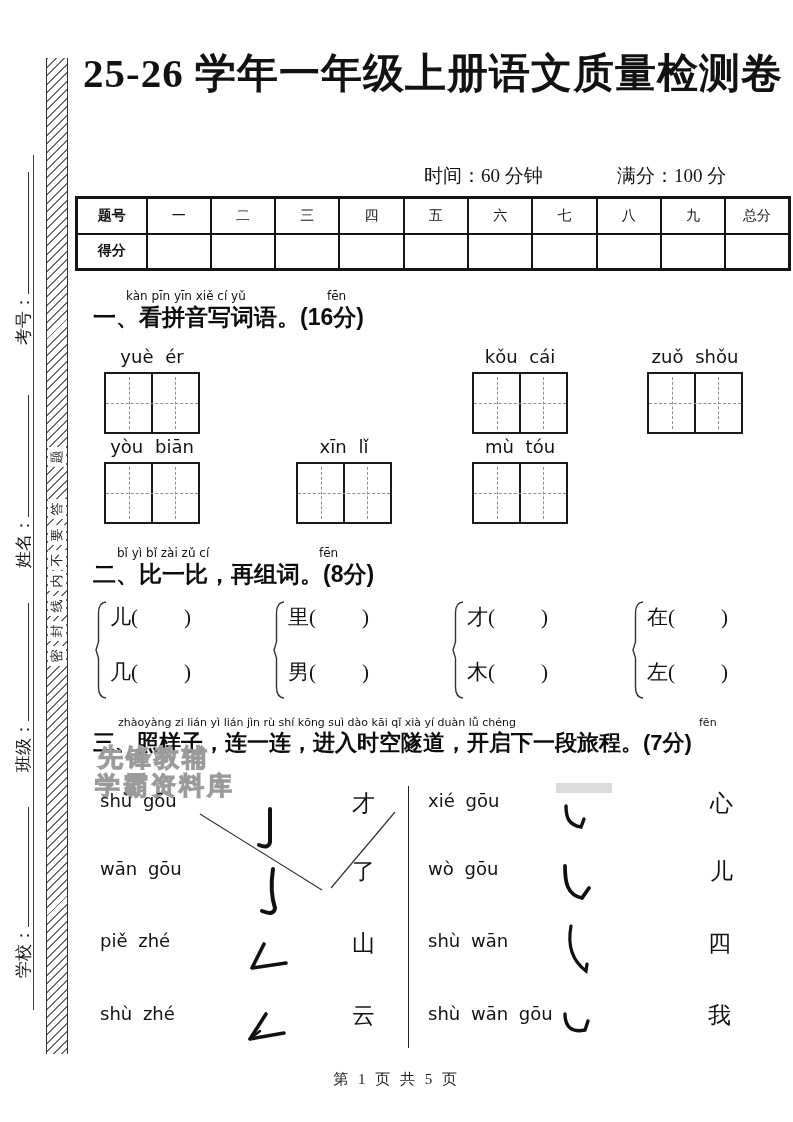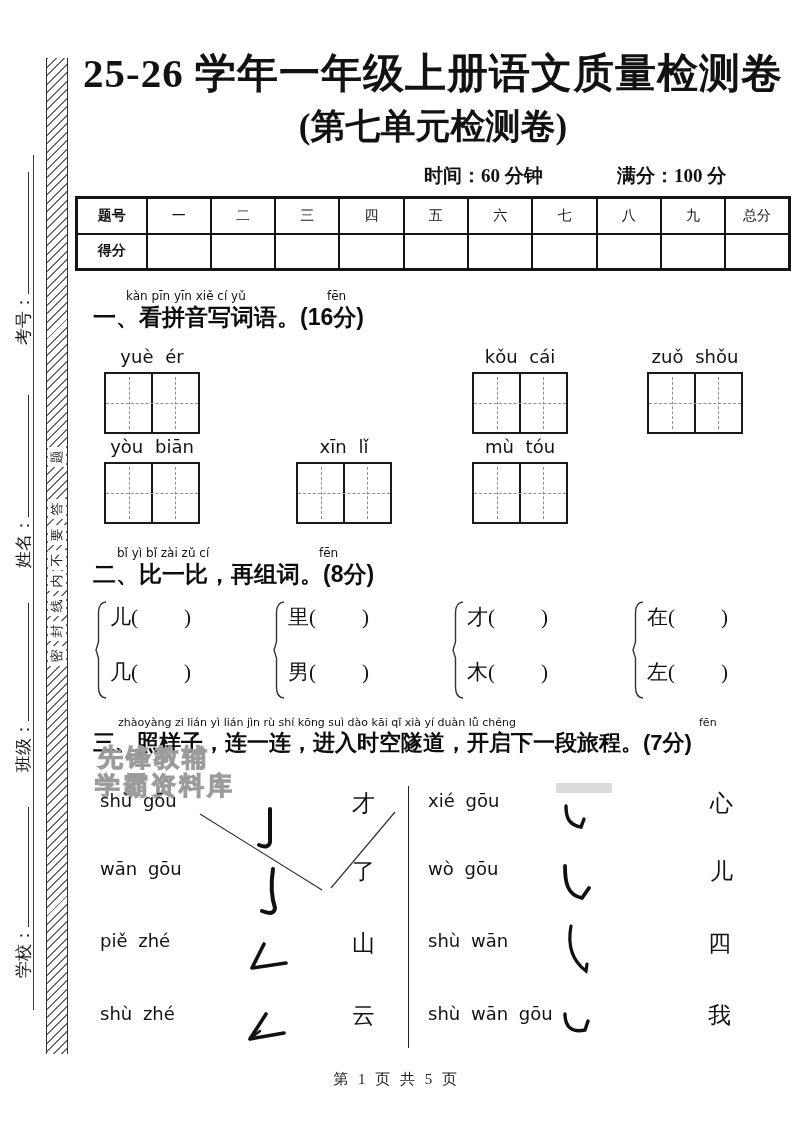--- a/index.html
+++ b/index.html
@@ -15,21 +15,21 @@
     background:repeating-linear-gradient(135deg, #6b6b6b 0 1.4px, transparent 1.4px 6px); }
   .seal-char { position:absolute; left:47px; width:20px; height:18px; font-size:13px; line-height:18px;
     text-align:center; background:#fff; color:#222; transform:rotate(-90deg); font-family:"Liberation Serif",serif; }
   .side-label { position:absolute; left:13px; height:22px; font-size:17px; line-height:22px;
     transform-origin:0 0; transform:rotate(-90deg); white-space:nowrap; color:#161616; }
   .side-label .uline { display:inline-block; height:14px; border-bottom:1.2px solid #333; vertical-align:baseline; }
 
   
   .title1 { left:75px; top:46px; width:716px; text-align:center; font-size:41px; font-weight:bold; letter-spacing:1px; }
   .title2 { left:75px; top:103px; width:716px; text-align:center; font-size:35px; font-weight:bold; }
-  .meta  { font-size:19px; font-weight:bold; top:163px; }
+  .meta  { font-size:19px; font-weight:normal; top:163px; }
 
   
   table.score { position:absolute; left:75px; top:196px; width:716px; border-collapse:collapse;
     border:3px solid #151515; table-layout:fixed; }
   table.score td { border:2px solid #151515; height:36px; text-align:center; font-size:14px; padding:0; }
   table.score td.lab { font-weight:bold; }
 
   
   .pinyin { font-family:"DejaVu Sans", sans-serif; font-size:12px; color:#111; }
   .sec-title { font-family:"Liberation Sans", sans-serif; font-weight:bold; font-size:23px; color:#0d0d0d; }
@@ -76,21 +76,20 @@
   <span class="seal-char" style="top:597px">线</span>
   <span class="seal-char" style="top:622px">封</span>
   <span class="seal-char" style="top:647px">密</span>
 
   <div class="side-label" style="top:345px"><span>考号：</span><span class="uline" style="width:122px"></span></div>
   <div class="side-label" style="top:568px"><span>姓名：</span><span class="uline" style="width:122px"></span></div>
   <div class="side-label" style="top:772px"><span>班级：</span><span class="uline" style="width:118px"></span></div>
   <div class="side-label" style="top:978px"><span>学校：</span><span class="uline" style="width:120px"></span></div>
 
   <div class="abs title1">25-26 学年一年级上册语文质量检测卷</div>
-  <div class="abs title2">(第七单元检测卷)</div>
   <div class="abs meta" style="left:424px">时间：60 分钟</div>
   <div class="abs meta" style="left:617px">满分：100 分</div>
 
   <table class="score">
     <colgroup>
         <col style="width:70px">
         <col>
         <col>
         <col>
         <col>

